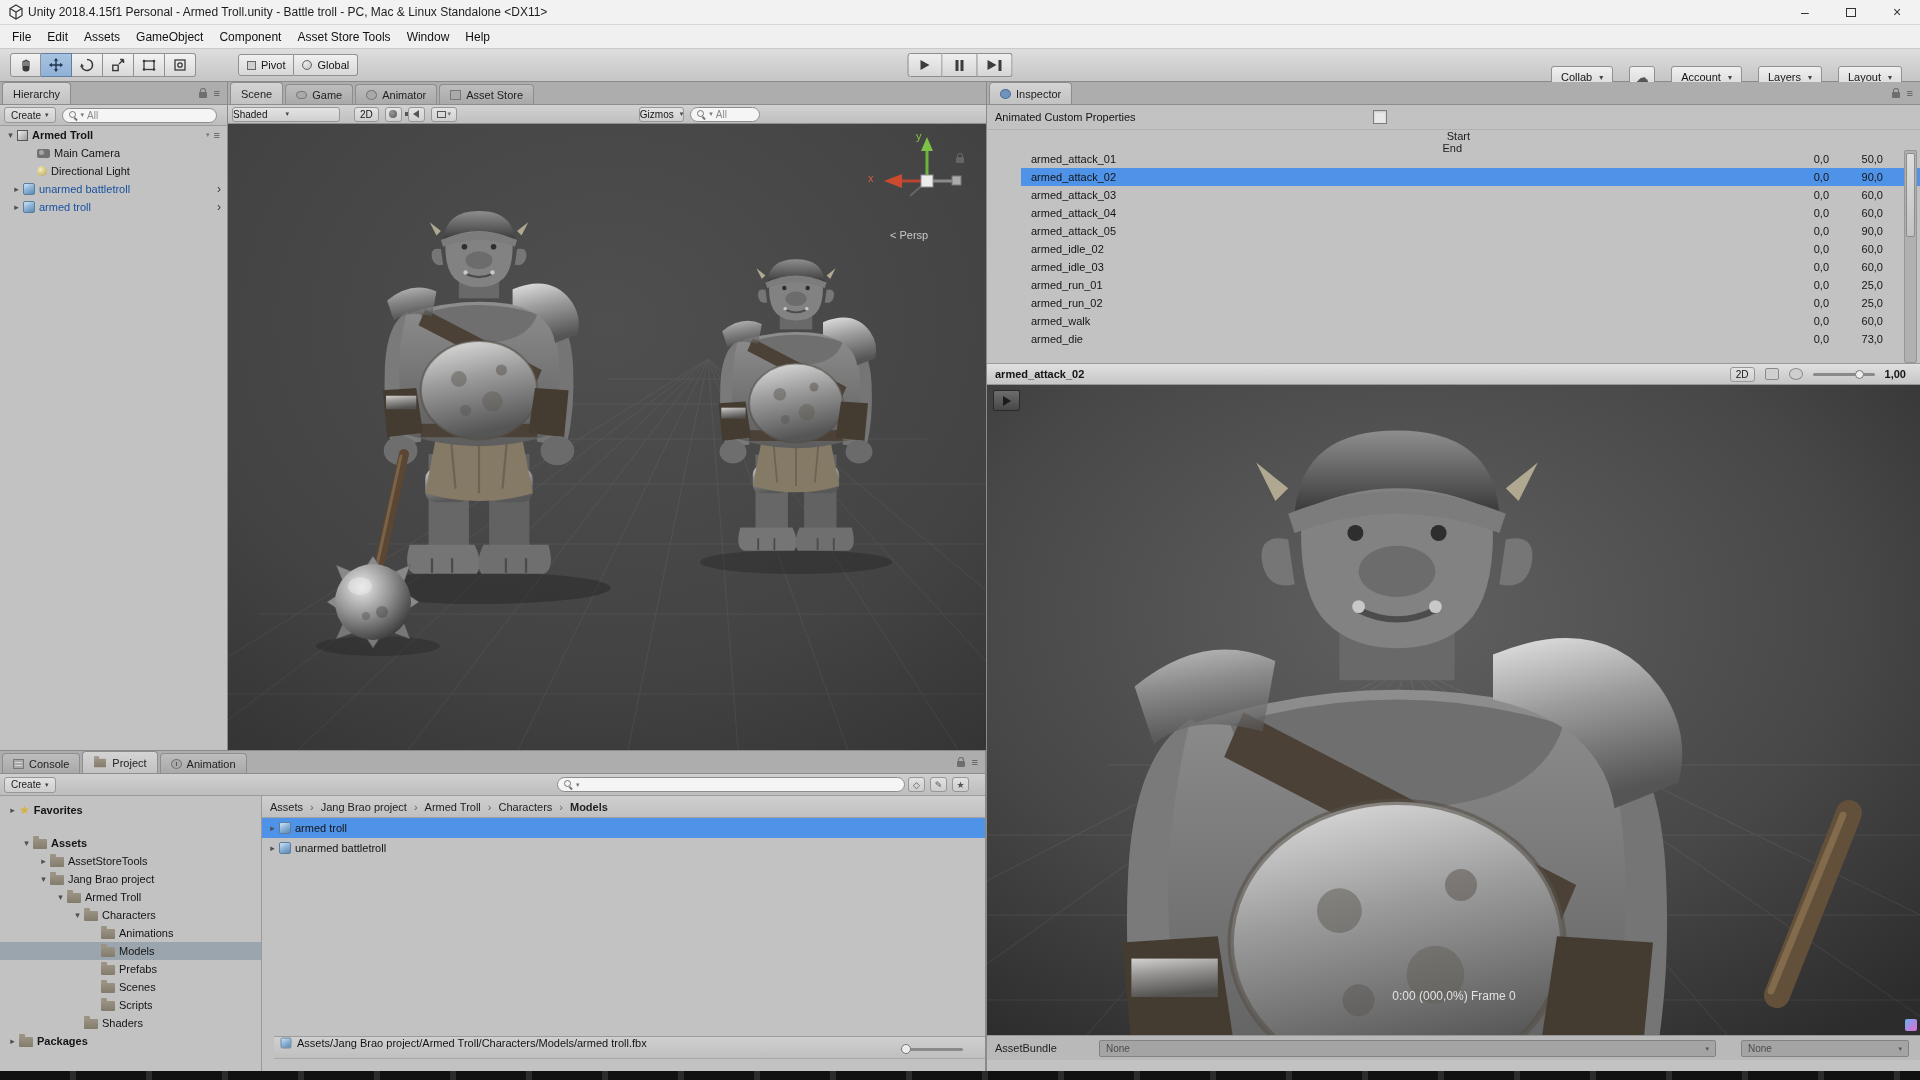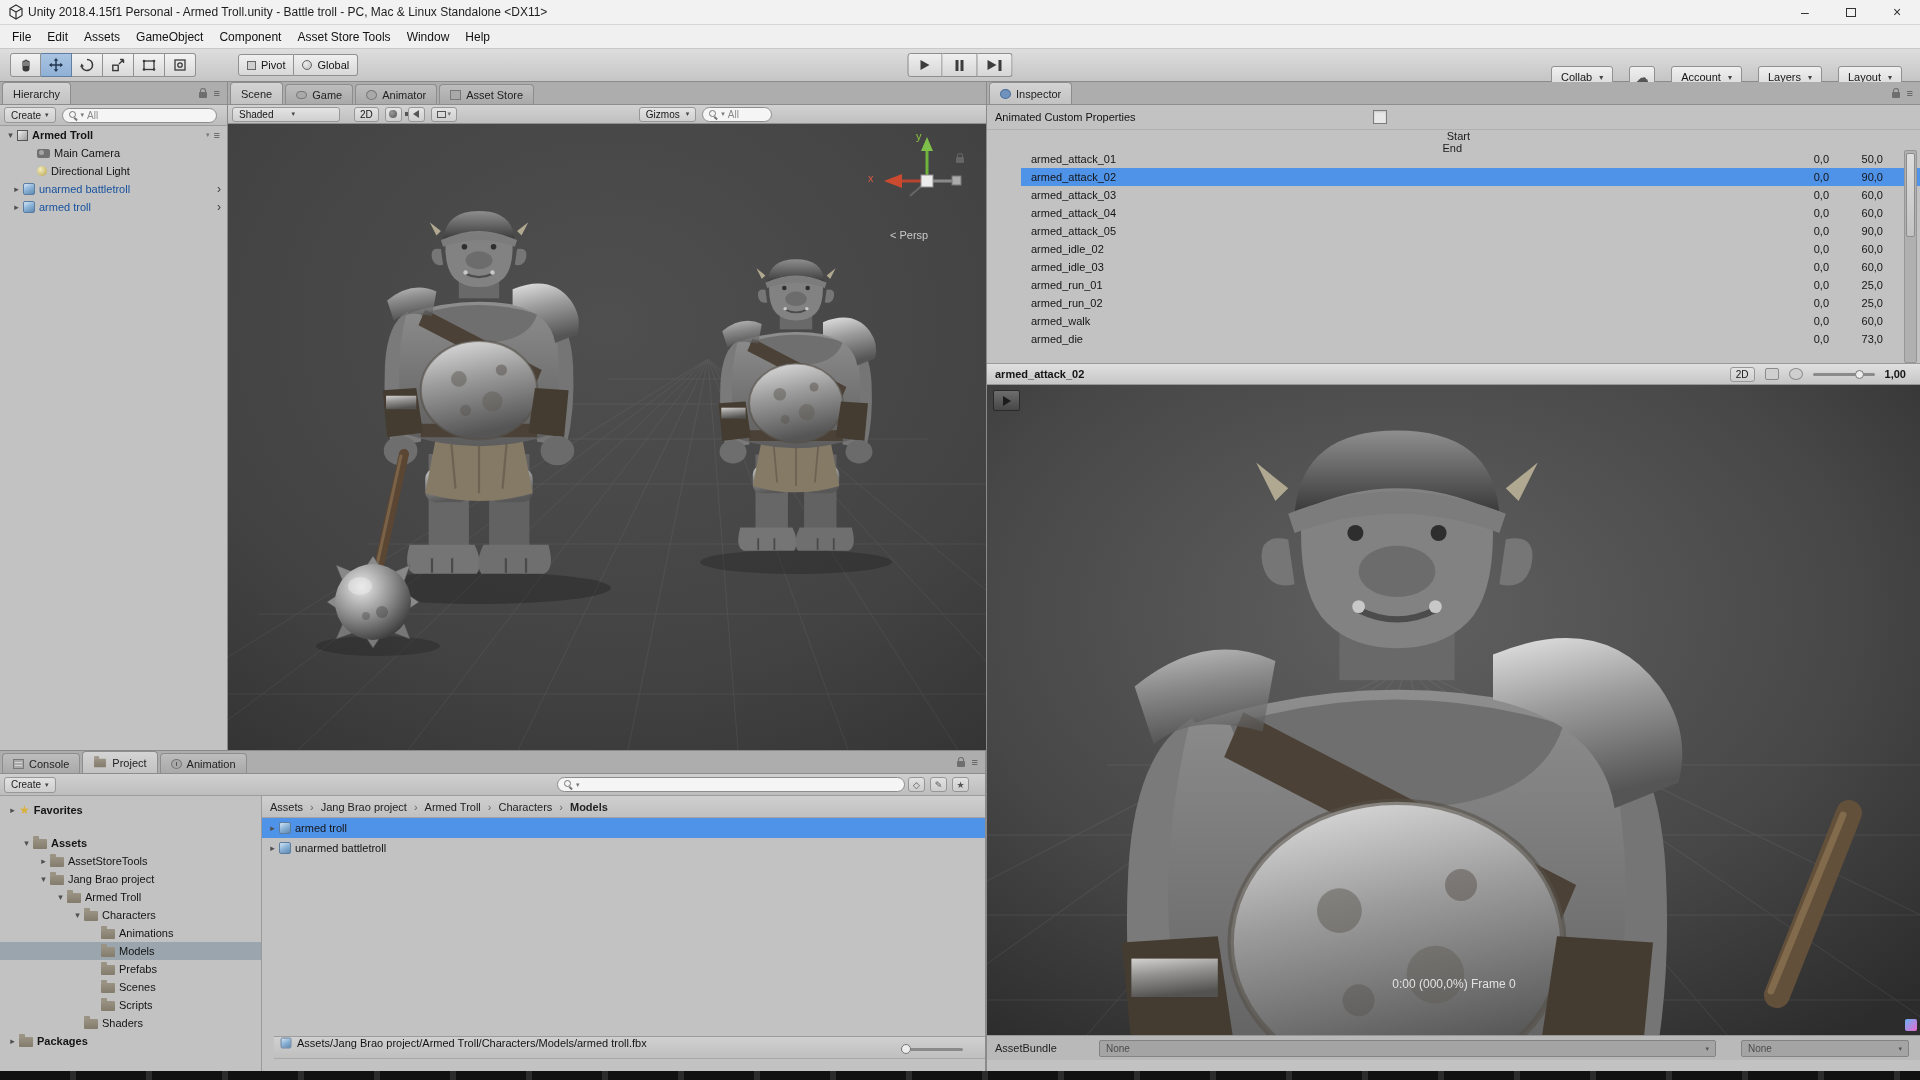--- a/index.html
+++ b/index.html
@@ -68,21 +68,21 @@
 .prefab-nav::after{content:"›";position:absolute;right:6px;color:#3d3d3d;font-size:12px;}
 .lbl{margin-left:4px;white-space:nowrap;}
 .icon-sceneasset{width:11px;height:11px;background:linear-gradient(135deg,#ededed,#9d9d9d);border:1px solid #555;flex:none;}
 .icon-cam{width:13px;height:9px;background:#717171;border-radius:2px;position:relative;flex:none;}
 .icon-cam::after{content:"";position:absolute;left:2px;top:1.5px;width:5px;height:5px;border-radius:50%;background:#a5a5a5;}
 .icon-light{width:10px;height:10px;border-radius:50%;background:radial-gradient(circle at 35% 35%,#f2ecc0,#cfc078 60%,#a8963f);flex:none;}
 .icon-cube{width:12px;height:12px;flex:none;border:1px solid #5a7da0;background:linear-gradient(150deg,#d4e5f4 0%,#8fb6d9 45%,#5e88b0 100%);border-radius:2px;}
 
 #scene-panel{position:absolute;top:82px;left:228px;width:758px;height:668px;background:#c2c2c2;}
 #scene-toolbar{height:19px;background:linear-gradient(#d2d2d2,#bfbfbf);border-bottom:1px solid #8f8f8f;display:flex;align-items:center;padding:0 4px;gap:6px;}
-.sc-drop{height:15px;border:1px solid #979797;border-radius:3px;background:linear-gradient(#e4e4e4,#cfcfcf);display:flex;align-items:center;padding:0 6px;gap:18px;font-size:10px;}
+.sc-drop{height:15px;border:1px solid #979797;border-radius:3px;background:linear-gradient(#e4e4e4,#cfcfcf);display:flex;align-items:center;padding:0 0;gap:18px;font-size:10px;}
 .sc-drop::after{content:"▾";font-size:7px;color:#444;}
 .sc-toggle{height:15px;border:1px solid #979797;border-radius:3px;background:linear-gradient(#e4e4e4,#cfcfcf);display:flex;align-items:center;padding:0 5px;font-size:10px;}
 .sc-ico{width:17px;height:15px;border:1px solid #979797;border-radius:3px;background:linear-gradient(#e4e4e4,#cfcfcf);display:flex;align-items:center;justify-content:center;}
 .dot-sun{width:8px;height:8px;border-radius:50%;background:radial-gradient(circle at 35% 35%,#999,#555);}
 .spk{width:0;height:0;border-right:6px solid #555;border-top:4px solid transparent;border-bottom:4px solid transparent;position:relative;}
 .spk::before{content:"";position:absolute;left:-8px;top:-2px;width:3px;height:4px;background:#555;}
 .cam-sq{width:9px;height:7px;border:1px solid #555;position:relative;}
 #viewport{position:absolute;top:42px;left:0;width:758px;height:626px;overflow:hidden;background:#434343;}
 .vp-label{position:absolute;font-size:11px;pointer-events:none;}
 
@@ -100,21 +100,21 @@
 .clips-thumb{position:absolute;left:1px;right:1px;top:2px;height:84px;background:linear-gradient(#dedede,#c3c3c3);border:1px solid #8d8d8d;border-radius:2px;}
 .preview-header{height:22px;background:linear-gradient(#e0e0e0,#c6c6c6);border-top:1px solid #9a9a9a;border-bottom:1px solid #969696;display:flex;align-items:center;padding:0 14px 0 8px;gap:10px;}
 .preview-header .pname{font-weight:bold;flex:1;}
 .ph-ico{width:14px;height:12px;border:1px solid #8a8a8a;border-radius:2px;background:#cfcfcf;}
 .pslider{width:62px;height:12px;position:relative;}
 .pslider::before{content:"";position:absolute;left:0;right:0;top:5px;height:3px;background:#8a8a8a;border-radius:2px;}
 .pthumb{position:absolute;top:1.5px;left:68%;width:9px;height:9px;border-radius:50%;background:#ececec;border:1px solid #777;}
 #preview3d{position:relative;width:934px;height:650px;overflow:hidden;background:#3a3a3a;}
 .play-mini{position:absolute;left:6px;top:5px;width:27px;height:21px;border:1px solid #2a2a2a;border-radius:2px;background:linear-gradient(#6d6d6d,#474747);display:flex;align-items:center;justify-content:center;}
 .play-mini .tri{border-left:8px solid #1c1c1c;border-top:5px solid transparent;border-bottom:5px solid transparent;}
-.frame-label{position:absolute;left:50%;transform:translateX(-50%);bottom:44px;color:#e2e2e2;font-size:12px;text-align:center;}
+.frame-label{position:absolute;left:50%;transform:translateX(-50%);bottom:32px;color:#e2e2e2;font-size:12px;text-align:center;}
 .corner-tag{position:absolute;right:4px;bottom:4px;width:12px;height:12px;border-radius:2px;background:linear-gradient(135deg,#6ab0f3,#e86ad0);}
 .ab-bar{position:relative;height:25px;background:#b9b9b9;border-top:1px solid #979797;display:flex;align-items:center;}
 .ab-label{padding-left:8px;color:#222;}
 .ab-drop{position:absolute;height:17px;top:4px;background:#a4a4a4;border:1px solid #838383;border-radius:2px;display:flex;align-items:center;padding:0 6px;color:#4c4c4c;font-size:10px;}
 .ab-drop::after{content:"▾";margin-left:auto;font-size:7px;color:#555;padding-left:8px;}
 .ab-1{left:112px;width:617px;}
 .ab-2{left:754px;width:168px;}
 
 #bottom-panel{position:absolute;top:750px;left:0;width:986px;height:330px;background:#c2c2c2;border-top:1px solid #8a8a8a;border-right:1px solid #8a8a8a;}
 #proj-toolbar{position:relative;height:22px;background:linear-gradient(#d0d0d0,#bdbdbd);border-bottom:1px solid #9c9c9c;display:flex;align-items:center;padding:0 4px;}

